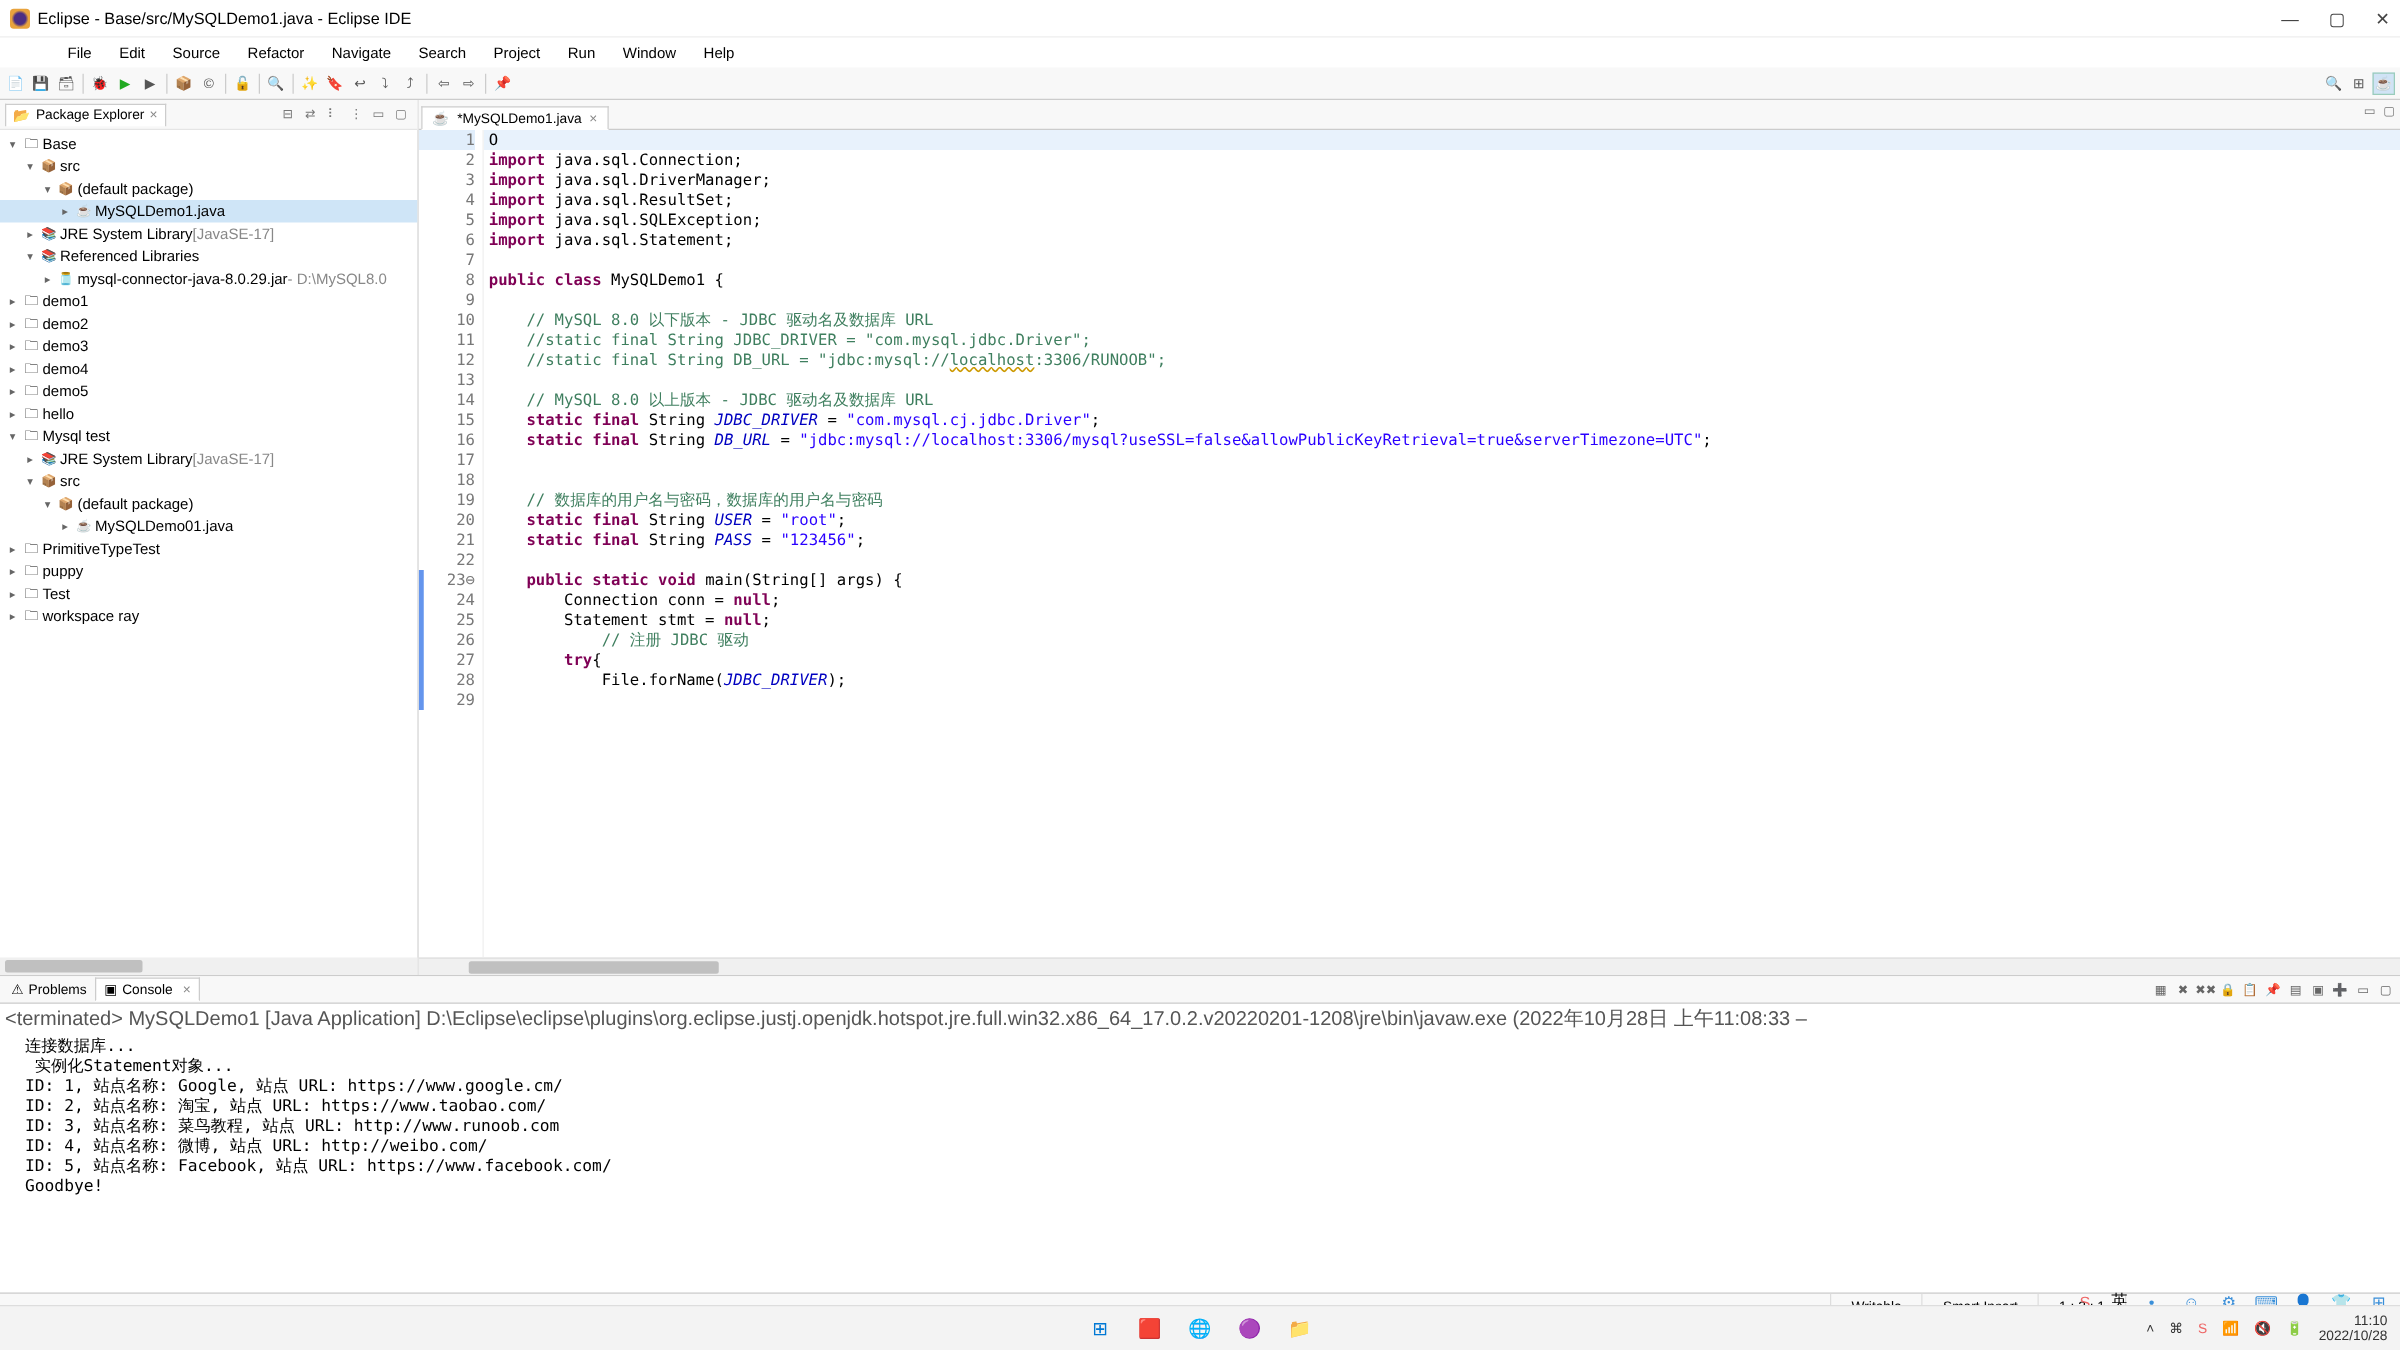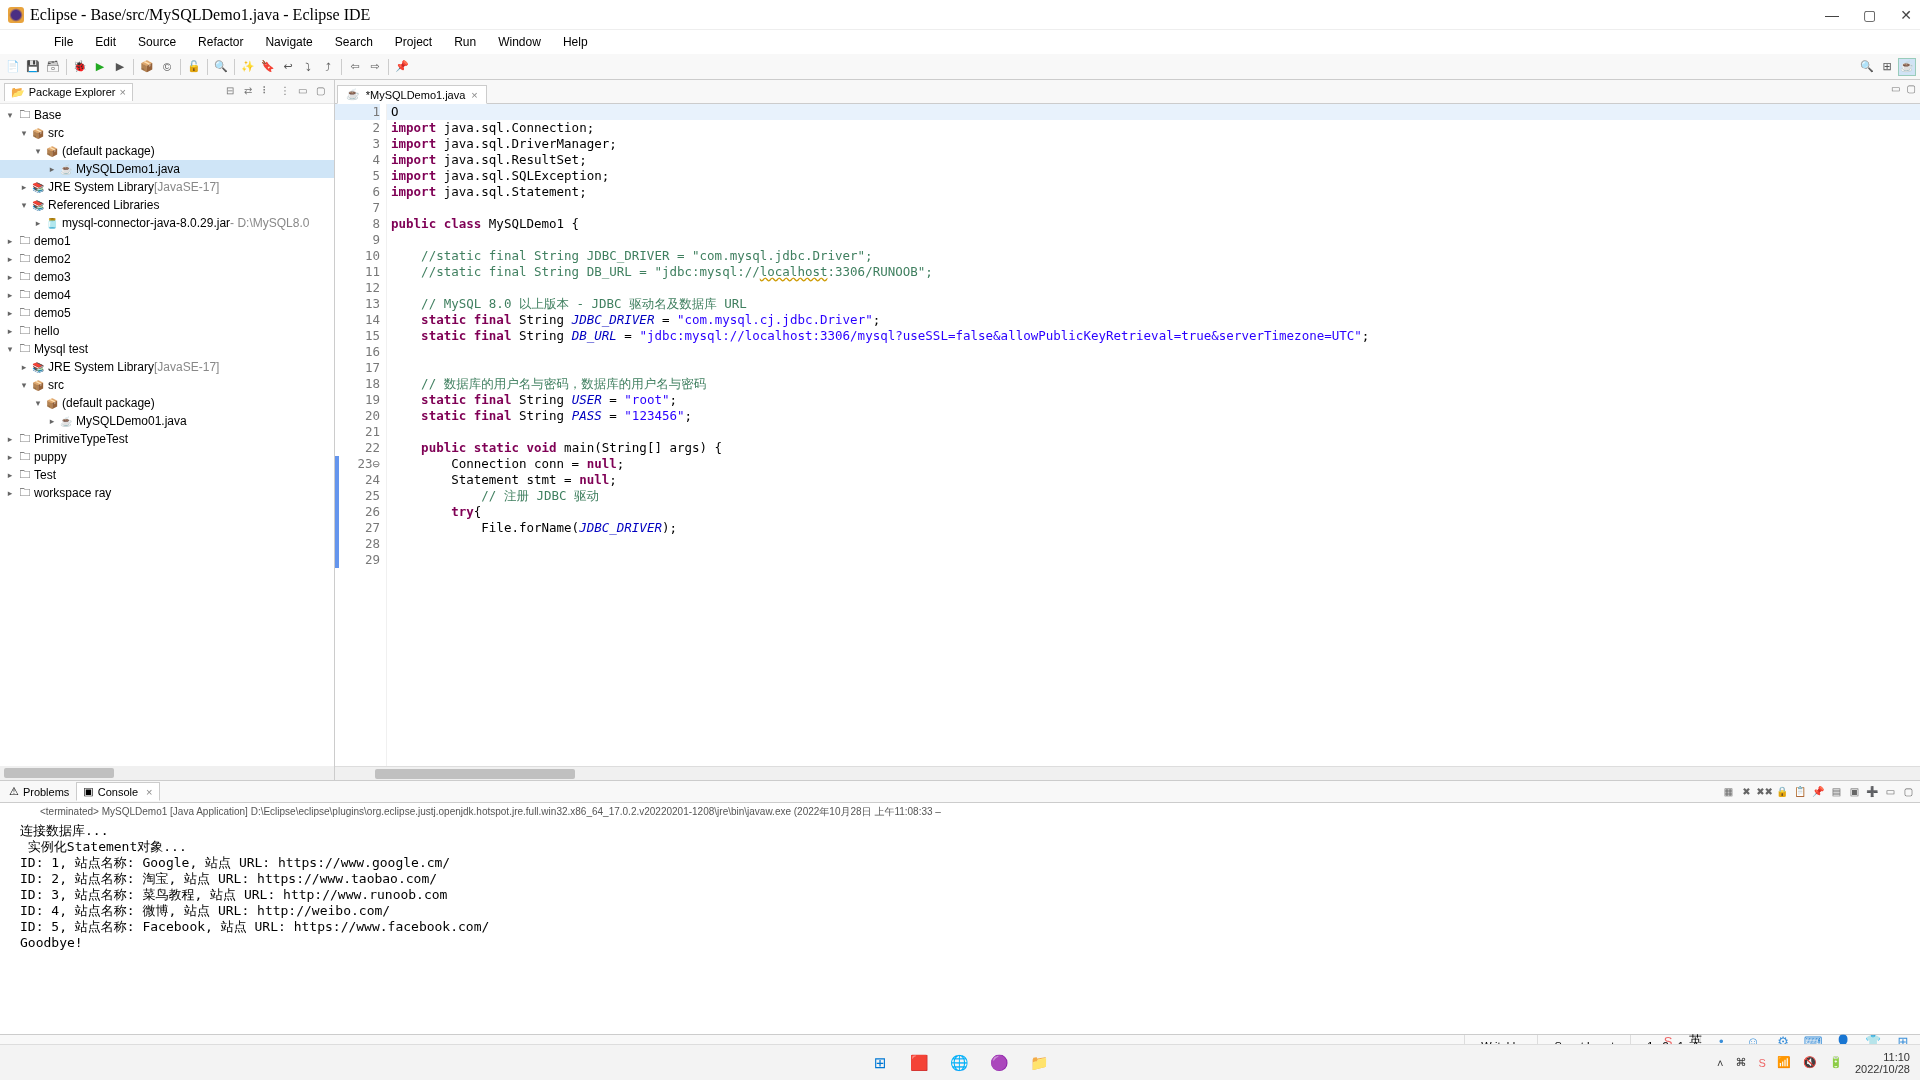--- a/index.html
+++ b/index.html
@@ -1,19 +1,19 @@
 <!DOCTYPE html>
 <html><head>
 <meta charset="utf-8">
 <style>
 * { box-sizing: border-box; margin: 0; padding: 0; }
 body { font-family: "Segoe UI", Tahoma, sans-serif; font-size: 12px; color: #000; background: #fff; overflow: hidden; width: 1920px; height: 1080px; position: relative; }
 .titlebar { height: 30px; background: #fff; display: flex; align-items: center; padding: 0 8px; border-bottom: 1px solid #eee; }
 .titlebar .icon { width: 16px; height: 16px; margin-right: 6px; background: radial-gradient(circle, #4b2e83 40%, #e8a33d 60%); border-radius: 3px; }
-.titlebar .title { flex: 1; font-size: 16px; font-family: Liberation Serif, serif; }
+.titlebar .title { flex: 1; font-size: 13px; }
 .titlebar .winbtns { display: flex; gap: 24px; }
 .titlebar .winbtns span { font-size: 14px; cursor: default; color: #444; }
 .menubar { height: 24px; display: flex; align-items: center; padding: 0 4px; gap: 2px; margin-left: 40px; }
 .menubar .menu { padding: 2px 10px; cursor: default; }
 .toolbar { height: 26px; border-bottom: 1px solid #ccc; display: flex; align-items: center; padding: 0 4px; gap: 2px; background: #f8f8f8; }
 .toolbar .tb { width: 18px; height: 18px; display: inline-flex; align-items: center; justify-content: center; font-size: 11px; color: #555; }
 .toolbar .sep { width: 1px; height: 16px; background: #ccc; margin: 0 2px; }
 .toolbar .spacer { flex: 1; }
 .main { display: flex; height: 700px; }
 .sidebar { width: 335px; border-right: 1px solid #ccc; display: flex; flex-direction: column; background: #fff; }
@@ -46,21 +46,21 @@
 .field { color: #0000c0; font-style: italic; }
 .warn-underline { text-decoration: underline wavy #cc9900; }
 .scrollbar-h { height: 14px; background: #f0f0f0; border-top: 1px solid #ddd; position: relative; }
 .scrollbar-h .thumb { position: absolute; left: 40px; width: 200px; height: 10px; top: 2px; background: #c0c0c0; border-radius: 2px; }
 .bottom-panel { height: 186px; border-top: 1px solid #ccc; display: flex; flex-direction: column; background: #fff; }
 .bp-tabs { height: 22px; display: flex; align-items: center; border-bottom: 1px solid #ccc; background: #f8f8f8; padding-left: 2px; }
 .bp-tab { display: flex; align-items: center; gap: 4px; padding: 2px 6px; font-size: 11px; border: 1px solid transparent; }
 .bp-tab.active { background: #fff; border: 1px solid #ccc; border-bottom: 1px solid #fff; }
 .bp-tools { margin-left: auto; display: flex; gap: 3px; padding-right: 4px; }
 .bp-tools span { width: 15px; height: 15px; font-size: 10px; color: #666; display: inline-flex; align-items: center; justify-content: center; }
-.bp-header { font-size: 10px; padding: 2px 4px; color: #555; white-space: nowrap; overflow: hidden; margin-left: 36px; }
+.bp-header { font-size: 16px; padding: 2px 4px; color: #555; white-space: nowrap; overflow: hidden; }
 .console { flex: 1; font-family: Consolas, monospace; font-size: 13px; line-height: 16px; padding: 2px 20px; overflow: auto; white-space: pre; }
 .sidebar-scroll { height: 14px; background: #f0f0f0; }
 .sidebar-scroll .thumb { width: 110px; height: 10px; margin: 2px 4px; background: #c0c0c0; border-radius: 2px; }
 .statusbar { position: absolute; left: 0; right: 0; bottom: 24px; height: 22px; border-top: 1px solid #ccc; background: #f8f8f8; display: flex; align-items: center; font-size: 11px; }
 .statusbar .cell { padding: 0 16px; border-left: 1px solid #ddd; height: 100%; display: flex; align-items: center; }
 .statusbar .spacer { flex: 1; }
 .tray-overlay { position: absolute; right: 8px; bottom: 30px; display: flex; align-items: center; gap: 12px; font-size: 13px; }
 .tray-overlay .ic { width: 18px; height: 18px; display: inline-flex; align-items: center; justify-content: center; color: #3a8fd9; }
 .taskbar { position: absolute; left: 0; right: 0; bottom: 0; height: 36px; background: #f3f3f3; border-top: 1px solid #ddd; display: flex; align-items: center; justify-content: center; gap: 14px; }
 .taskbar .app { width: 26px; height: 26px; border-radius: 4px; display: inline-flex; align-items: center; justify-content: center; font-size: 15px; }
@@ -315,20 +315,21 @@
       <div class="code" id="code">
           <div class="line hl"><span>O</span></div>
           <div class="line"><span class="kw">import</span><span> java.sql.Connection;</span></div>
           <div class="line"><span class="kw">import</span><span> java.sql.DriverManager;</span></div>
           <div class="line"><span class="kw">import</span><span> java.sql.ResultSet;</span></div>
           <div class="line"><span class="kw">import</span><span> java.sql.SQLException;</span></div>
           <div class="line"><span class="kw">import</span><span> java.sql.Statement;</span></div>
           <div class="line"><span></span></div>
           <div class="line"><span class="kw">public class</span><span> MySQLDemo1 {</span></div>
           <div class="line"><span></span></div>
+          <div class="line"><span class="com">    // MySQL 8.0 以下版本 - JDBC 驱动名及数据库 URL</span></div>
           <div class="line"><span class="com">    //static final String JDBC_DRIVER = "com.mysql.jdbc.Driver";</span></div>
           <div class="line"><span class="com">    //static final String DB_URL = "jdbc:mysql://</span><span class="com warn-underline">localhost</span><span class="com">:3306/RUNOOB";</span></div>
           <div class="line"><span></span></div>
           <div class="line"><span class="com">    // MySQL 8.0 以上版本 - JDBC 驱动名及数据库 URL</span></div>
           <div class="line"><span>    </span><span class="kw">static final</span><span> String </span><span class="field">JDBC_DRIVER</span><span> = </span><span class="str">"com.mysql.cj.jdbc.Driver"</span><span>;</span></div>
           <div class="line"><span>    </span><span class="kw">static final</span><span> String </span><span class="field">DB_URL</span><span> = </span><span class="str">"jdbc:mysql://localhost:3306/mysql?useSSL=false&amp;allowPublicKeyRetrieval=true&amp;serverTimezone=UTC"</span><span>;</span></div>
           <div class="line"><span></span></div>
           <div class="line"><span></span></div>
           <div class="line"><span class="com">    // 数据库的用户名与密码，数据库的用户名与密码</span></div>
           <div class="line"><span>    </span><span class="kw">static final</span><span> String </span><span class="field">USER</span><span> = </span><span class="str">"root"</span><span>;</span></div>

